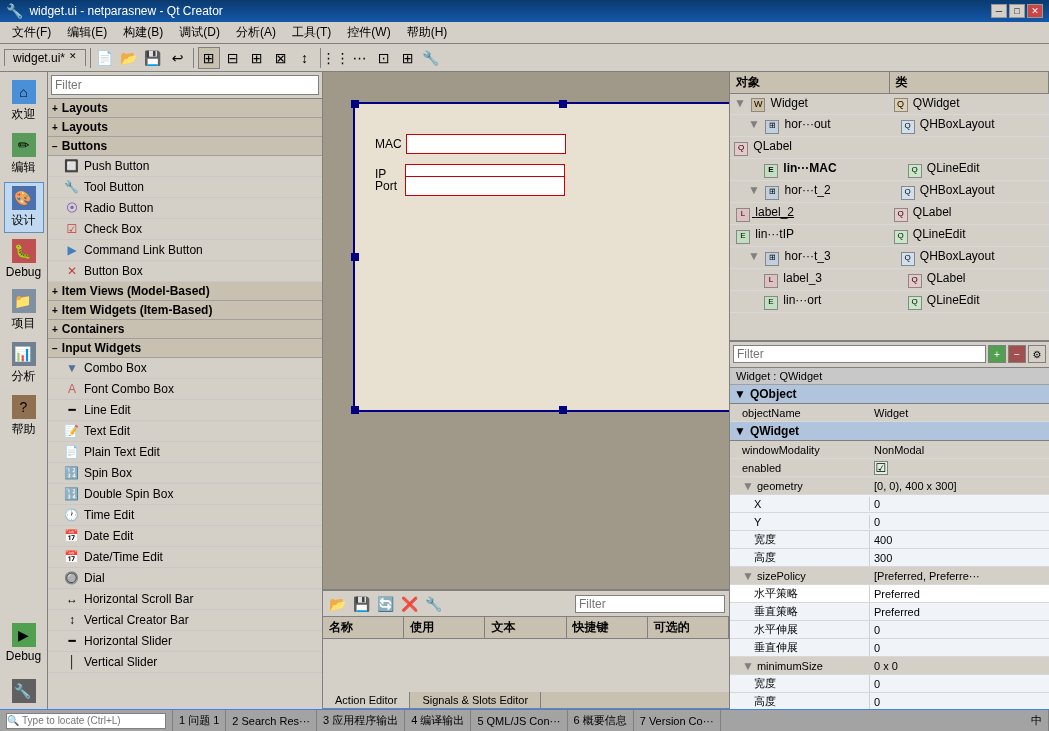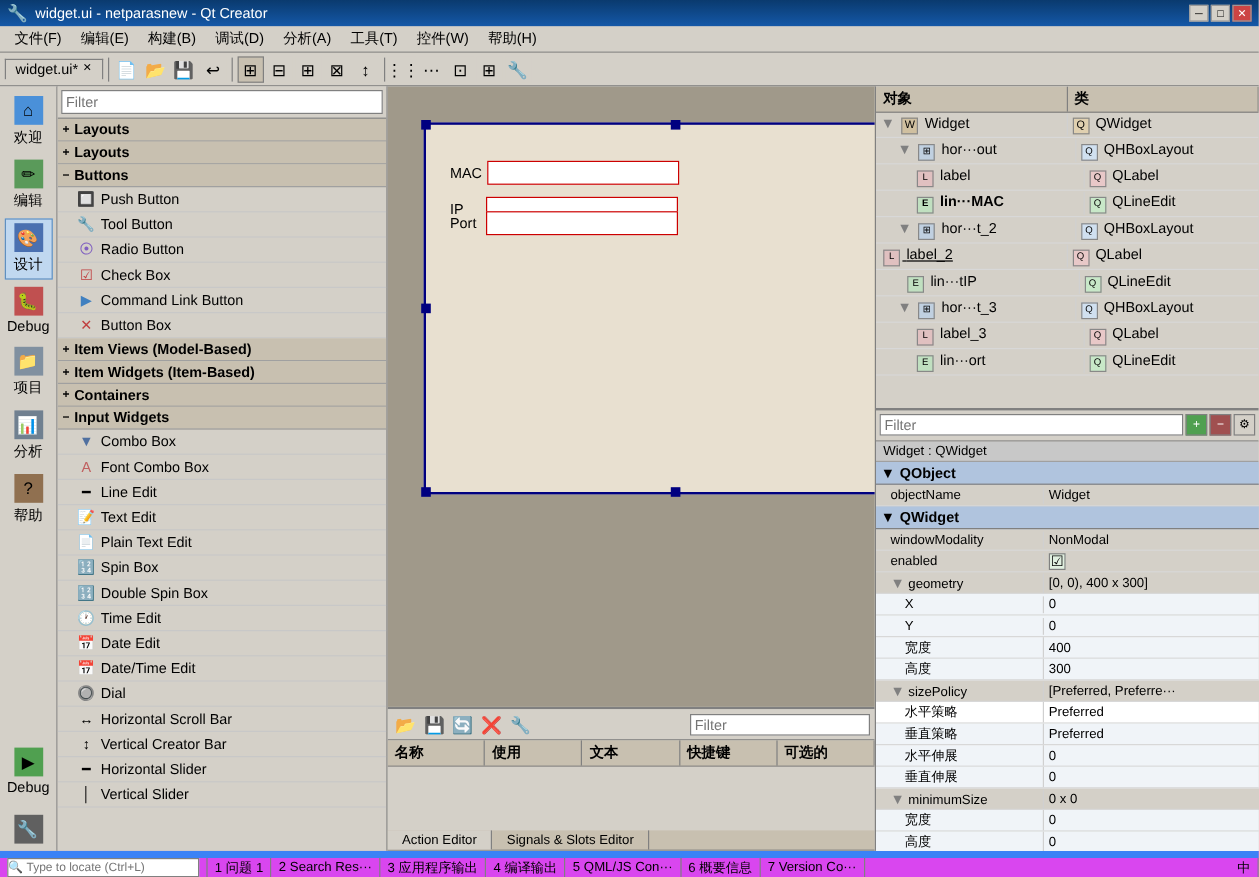--- a/index.html
+++ b/index.html
@@ -305,22 +305,22 @@
     .prop-checkbox {
       width: 14px; height: 14px;
       border: 1px solid #808080;
       background: white;
       display: flex; align-items: center; justify-content: center;
     }
 
     
     .status-bar {
       height: 22px;
-      background: #d946ef;
-      border-top: 6px solid #3b82f6;
+      background: #a3a3a3;
+      border-top: 1px solid #3b82f6;
       display: flex;
       align-items: flex-end;
     }
     .status-item {
       padding: 0 6px;
       border-right: 1px solid #808080;
       height: 100%;
       display: flex;
       align-items: center;
       font-size: 11px;
@@ -665,24 +665,20 @@
             <span style="display:inline-block;width:14px;height:14px;background:#c0d0e0;border:1px solid #888;font-size:8px;text-align:center;margin:0 2px;">⊞</span>
             <span>hor···out</span>
           </div>
           <div class="tree-row-cell">
             <span style="display:inline-block;width:14px;height:14px;background:#d0e0f0;border:1px solid #888;font-size:8px;text-align:center;margin-right:2px;">Q</span>
             <span>QHBoxLayout</span>
           </div>
         </div>
 
         <div class="tree-row">
-          <div class="tree-row-cell" style="padding-left:32px;">
-            <span style="display:inline-block;width:14px;height:14px;background:#e0c0c0;border:1px solid #888;font-size:8px;text-align:center;margin:0 2px;">L</span>
-            <span>label</span>
-          </div>
           <div class="tree-row-cell">
             <span style="display:inline-block;width:14px;height:14px;background:#e8c8c8;border:1px solid #888;font-size:8px;text-align:center;margin-right:2px;">Q</span>
             <span>QLabel</span>
           </div>
         </div>
 
         <div class="tree-row">
           <div class="tree-row-cell" style="padding-left:32px;font-weight:bold;">
             <span style="display:inline-block;width:14px;height:14px;background:#c0e0c0;border:1px solid #888;font-size:8px;text-align:center;margin:0 2px;">E</span>
             <span>lin···MAC</span>
@@ -710,21 +706,21 @@
             <span style="display:inline-block;width:14px;height:14px;background:#e0c0c0;border:1px solid #888;font-size:8px;text-align:center;margin:0 2px;">L</span>
             <span>label_2</span>
           </div>
           <div class="tree-row-cell">
             <span style="display:inline-block;width:14px;height:14px;background:#e8c8c8;border:1px solid #888;font-size:8px;text-align:center;margin-right:2px;">Q</span>
             <span>QLabel</span>
           </div>
         </div>
 
         <div class="tree-row">
-          <div class="tree-row-cell" style="margin-left:20px;">
+          <div class="tree-row-cell" style="">
             <span style="display:inline-block;width:14px;height:14px;background:#c0e0c0;border:1px solid #888;font-size:8px;text-align:center;margin:0 2px;">E</span>
             <span>lin···tIP</span>
           </div>
           <div class="tree-row-cell">
             <span style="display:inline-block;width:14px;height:14px;background:#c8e8c8;border:1px solid #888;font-size:8px;text-align:center;margin-right:2px;">Q</span>
             <span>QLineEdit</span>
           </div>
         </div>
 
         <div class="tree-row">

